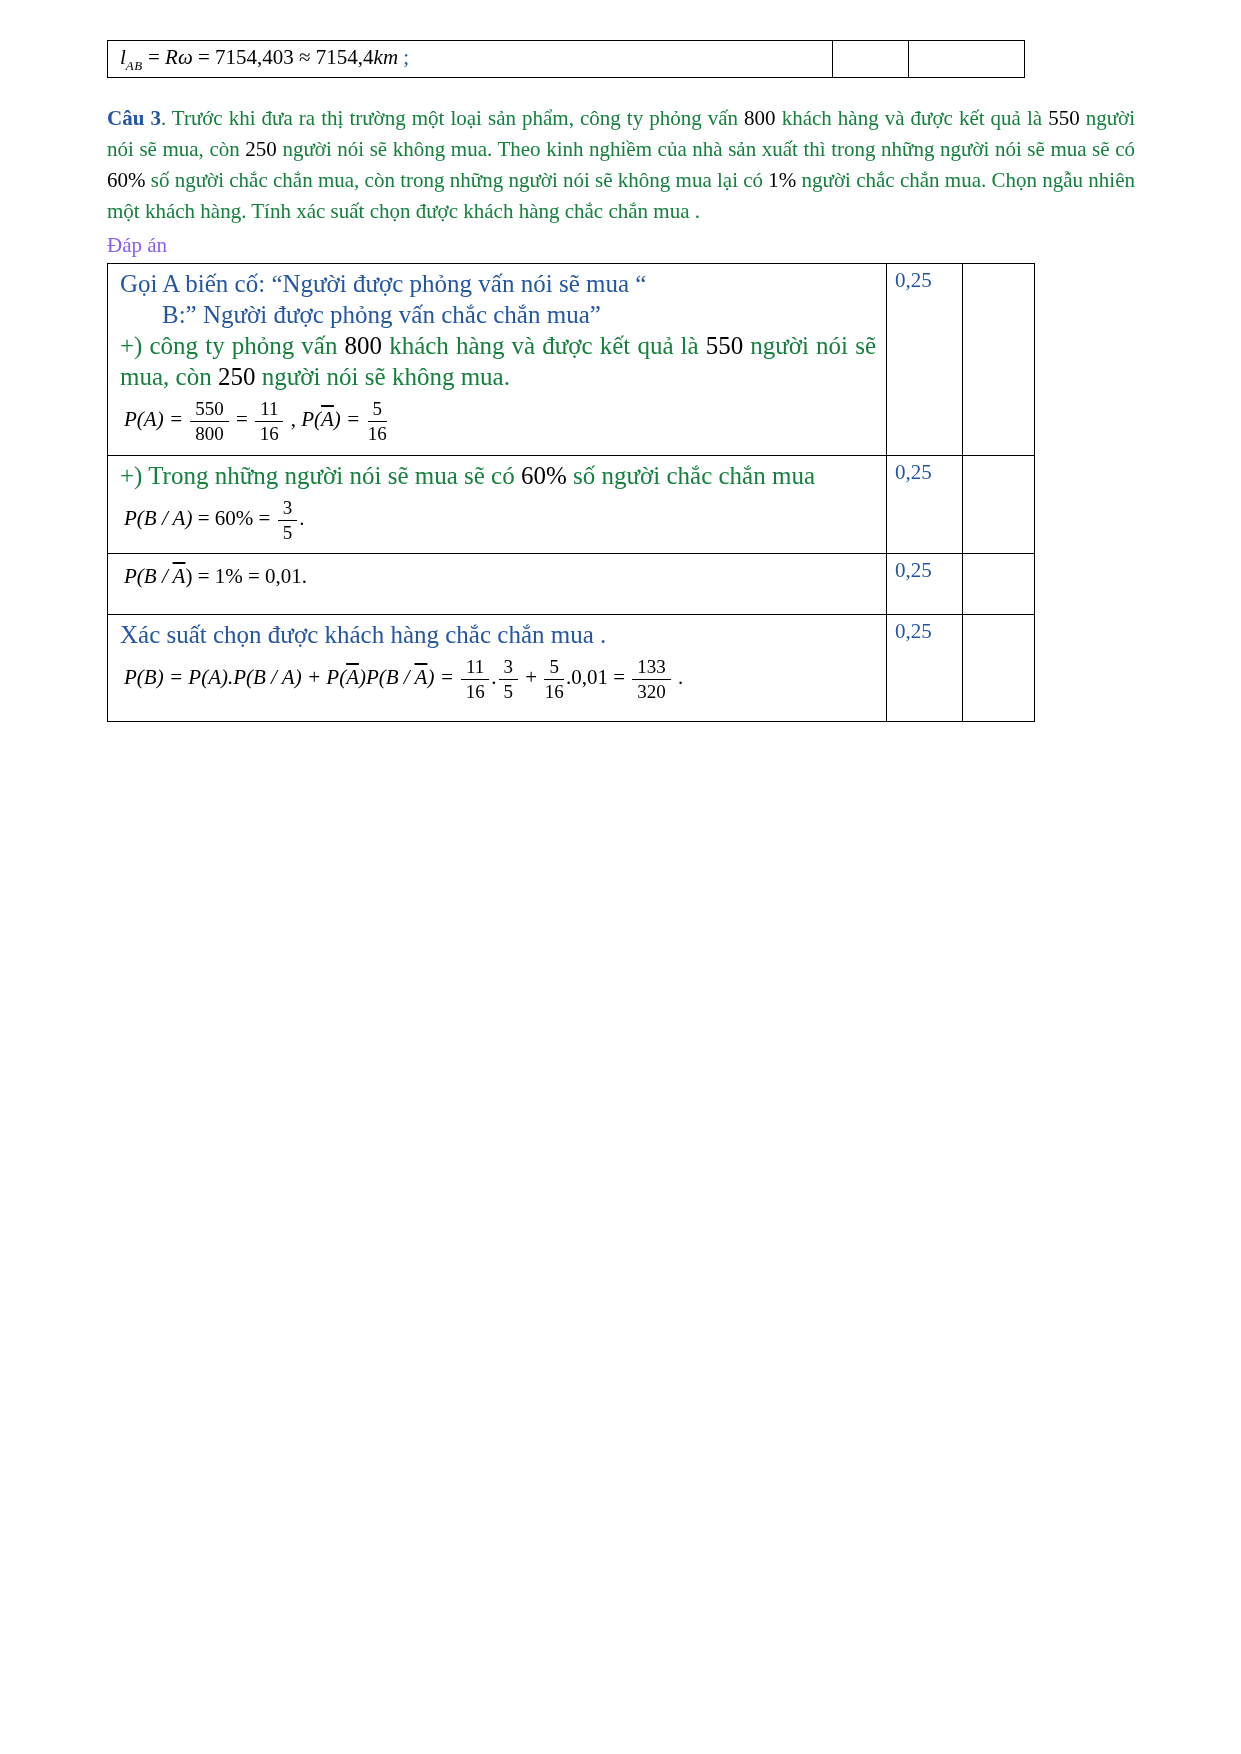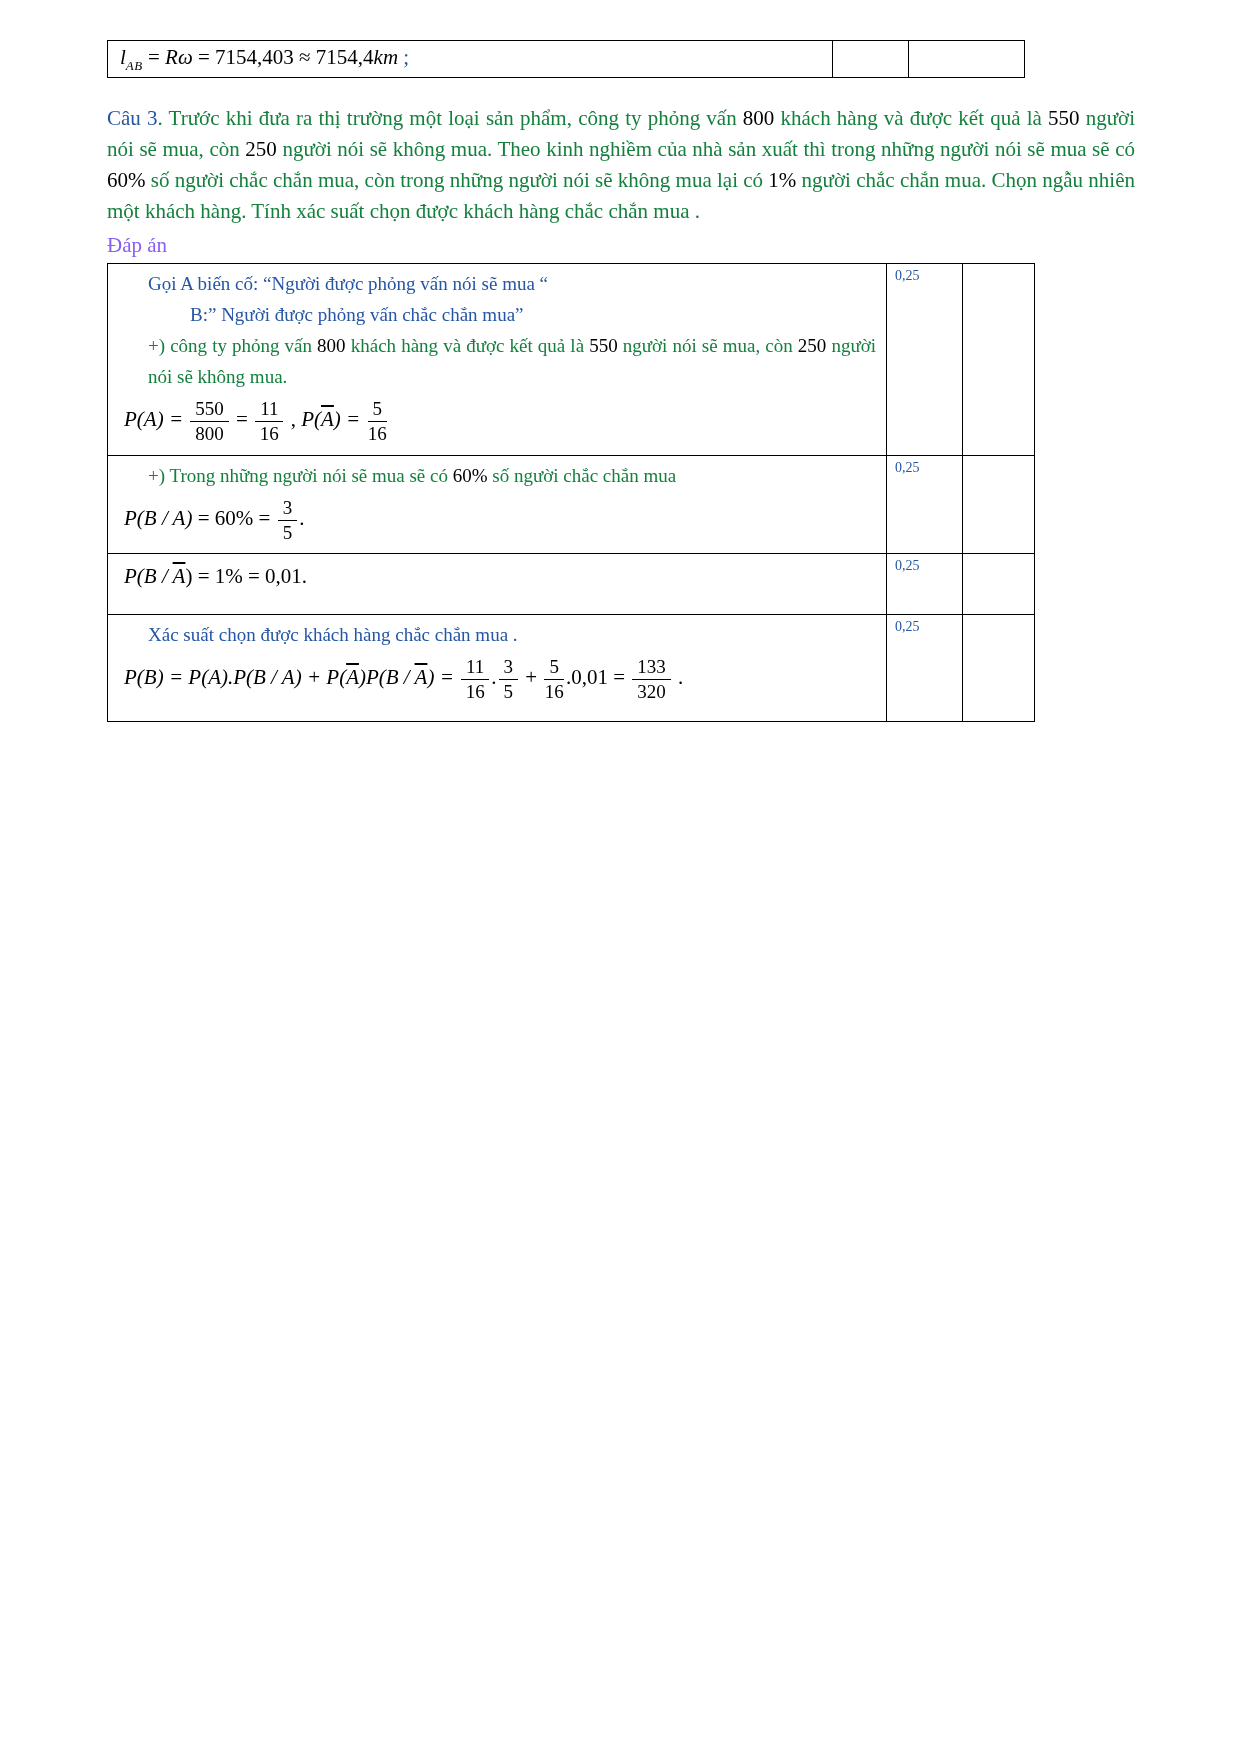--- a/index.html
+++ b/index.html
@@ -7,21 +7,21 @@
   body {
     width: 1241px; height: 1754px;
     background: #ffffff;
     font-family: "Liberation Serif", serif;
     color: #2456A4;
   }
   .page { width: 1120px; height: 1754px; padding: 40px 106px 0 107px; position: relative; }
 
   
   .run-b  { color: #15803d; }
-  .run-bb { color: #2456A4; font-weight: normal; margin-top: 28px; }
+  .run-bb { color: #2456A4; font-weight: bold; margin-top: 28px; }
   .run-m  { color: #000000; }
 
   
   .math { color: #000000; font-size: 21px; white-space: nowrap; }
   .mi   { font-style: italic; }
   .mn   { font-style: normal; }
   .msub { font-size: 13px; font-style: italic; vertical-align: -6px; letter-spacing: .5px; }
   .frac { display: inline-block; vertical-align: middle; text-align: center; line-height: 1.15; padding: 0 2px; font-size: 19px; }
   .frac .num { display: block; border-bottom: 1px solid #000; padding: 0 5px 1px; }
   .frac .den { display: block; padding-top: 1px; }
@@ -39,22 +39,22 @@
     font-size: 21px; line-height: 31px; text-align: justify;
   }
   .dapan { margin-top: 3px; font-size: 21px; line-height: 30px; color: #8b5cf6; }
 
   
   .ans-table { width: 928px; border: 1px solid #000; margin-top: 3px; }
   .row { display: grid; grid-template-columns: 779px 76px 73px; border-top: 1px solid #000; }
   .row:first-child { border-top: none; }
   .cell { border-right: 1px solid #000; padding: 4px 10px 8px 12px; }
   .cell.last { border-right: none; padding: 4px 4px; }
-  .cell.score { color: #2456A4; font-size: 14px; padding: 4px 4px 4px 8px; }
-  .line { font-size: 19px; line-height: 31px; color: #2456A4; text-align: justify; margin-left: 28px; }
+  .cell.score { color: #2456A4; font-size: 21px; padding: 4px 4px 4px 8px; }
+  .line { font-size: 25px; line-height: 31px; color: #2456A4; text-align: justify; }
   .line.indent { padding-left: 42px; text-align: left; }
   .formula { margin: 6px 0 2px 4px; }
   .row.r1 .cell { min-height: 162px; }
   .row.r2 .cell { min-height: 86px; }
   .row.r3 .cell { min-height: 60px; }
   .row.r4 .cell { min-height: 106px; }
 </style>
 </head>
 <body>
 

